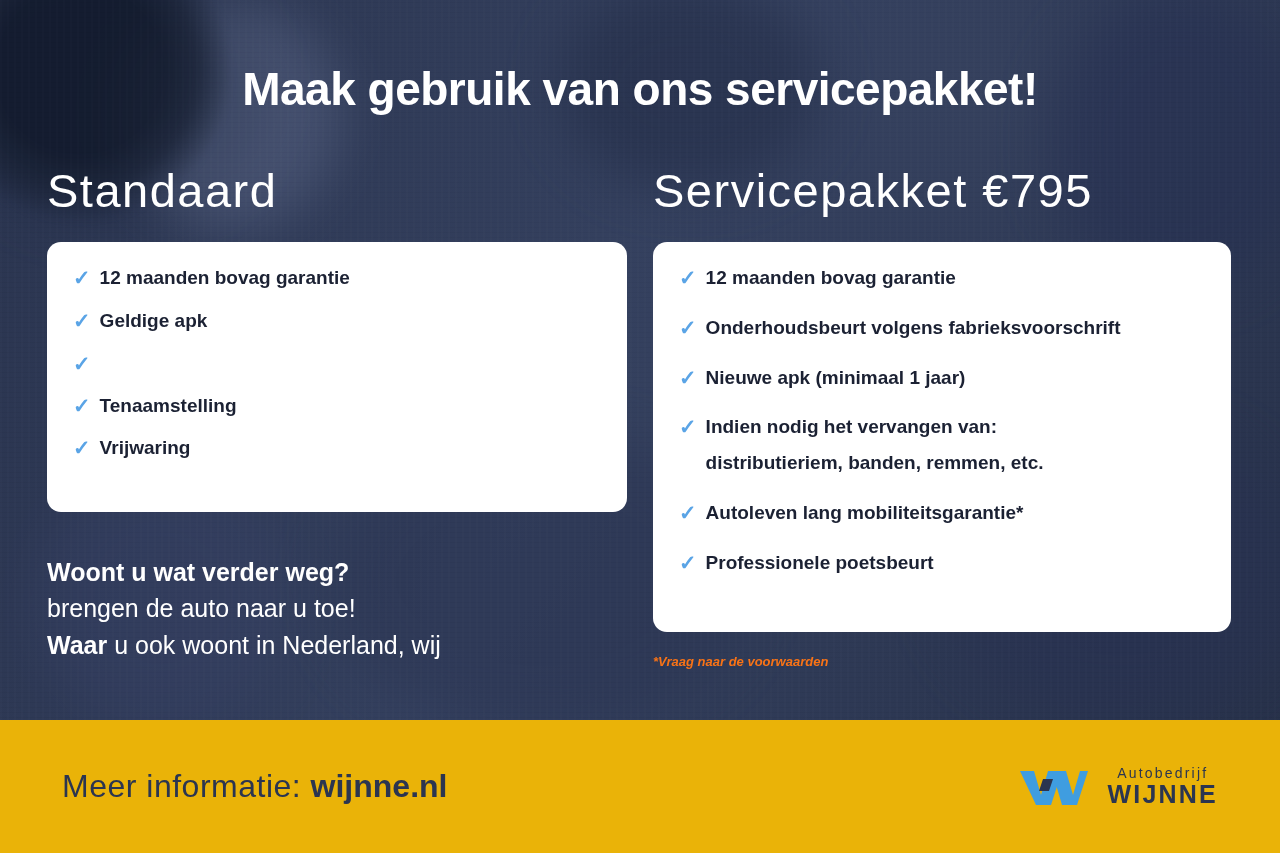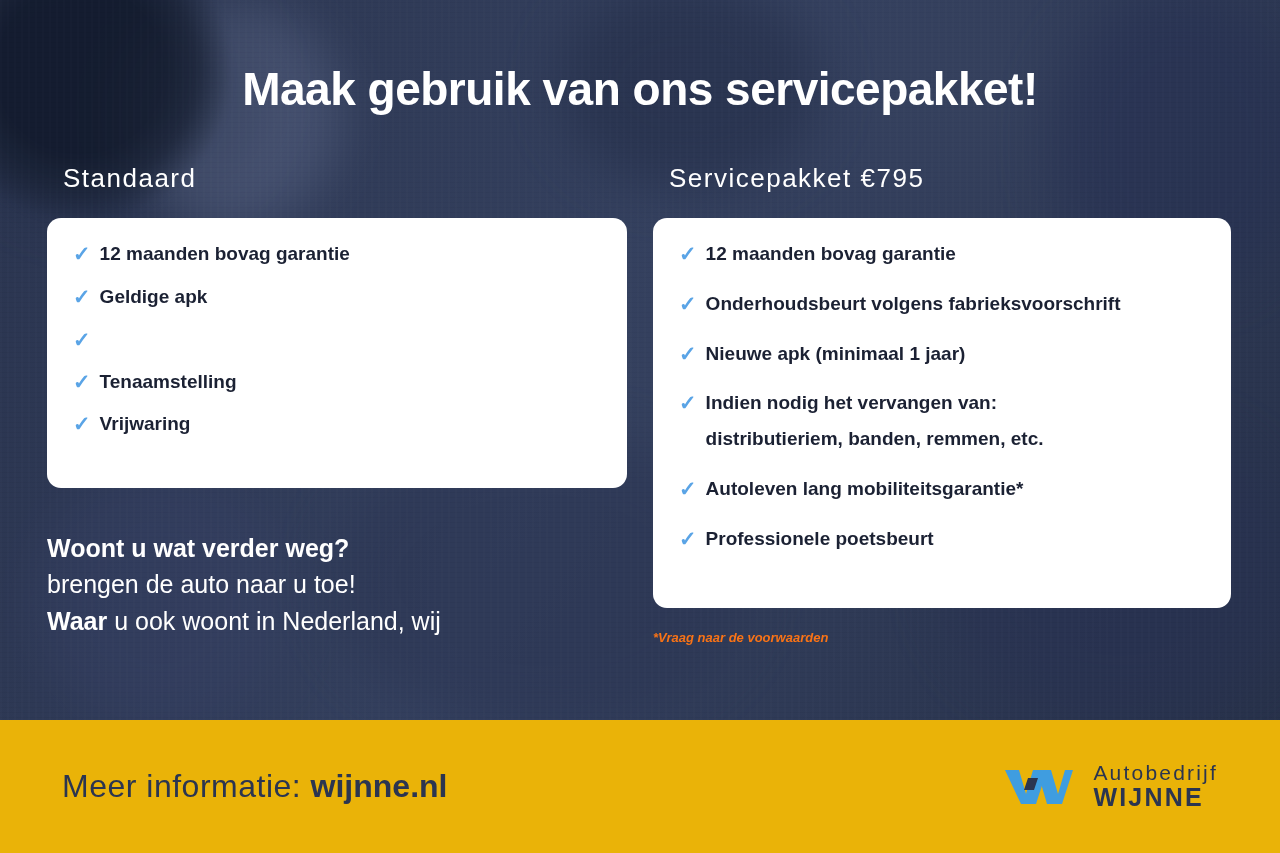--- a/index.html
+++ b/index.html
@@ -85,24 +85,24 @@
 
   .col {
     position: absolute;
     top: 163px;
   }
   .col.left  { left: 47px;  width: 580px; }
   .col.right { left: 653px; width: 578px; }
 
   .col-title {
     color: #ffffff;
-    font-size: 26px;
+    font-size: 47px;
     font-weight: 300;
     letter-spacing: 1.5px;
-    margin: 0 0 24px 16px;
+    margin: 0 0 24px 0;
     white-space: nowrap;
   }
 
   .card {
     background: #ffffff;
     border-radius: 14px;
     padding: 24px 26px 22px 26px;
     box-sizing: border-box;
   }
   .card.left  { min-height: 270px; }
@@ -182,21 +182,21 @@
     right: 62px;
     display: flex;
     align-items: center;
     gap: 18px;
   }
   .brand-mark { display: block; }
   .brand-text {
     color: #2b3550;
     line-height: 1.05;
   }
-  .brand-text .l1 { font-size: 21px; font-weight: 300; letter-spacing: 2.2px; }
+  .brand-text .l1 { font-size: 14px; font-weight: 300; letter-spacing: 2.2px; text-align: center; }
   .brand-text .l2 { font-size: 25px; font-weight: bold; letter-spacing: 2.2px; }
 </style>
 </head>
 <body>
 
 <div class="poster">
 
   <div class="bg">
     <div class="blob b1"></div>
     <div class="blob b2"></div>

